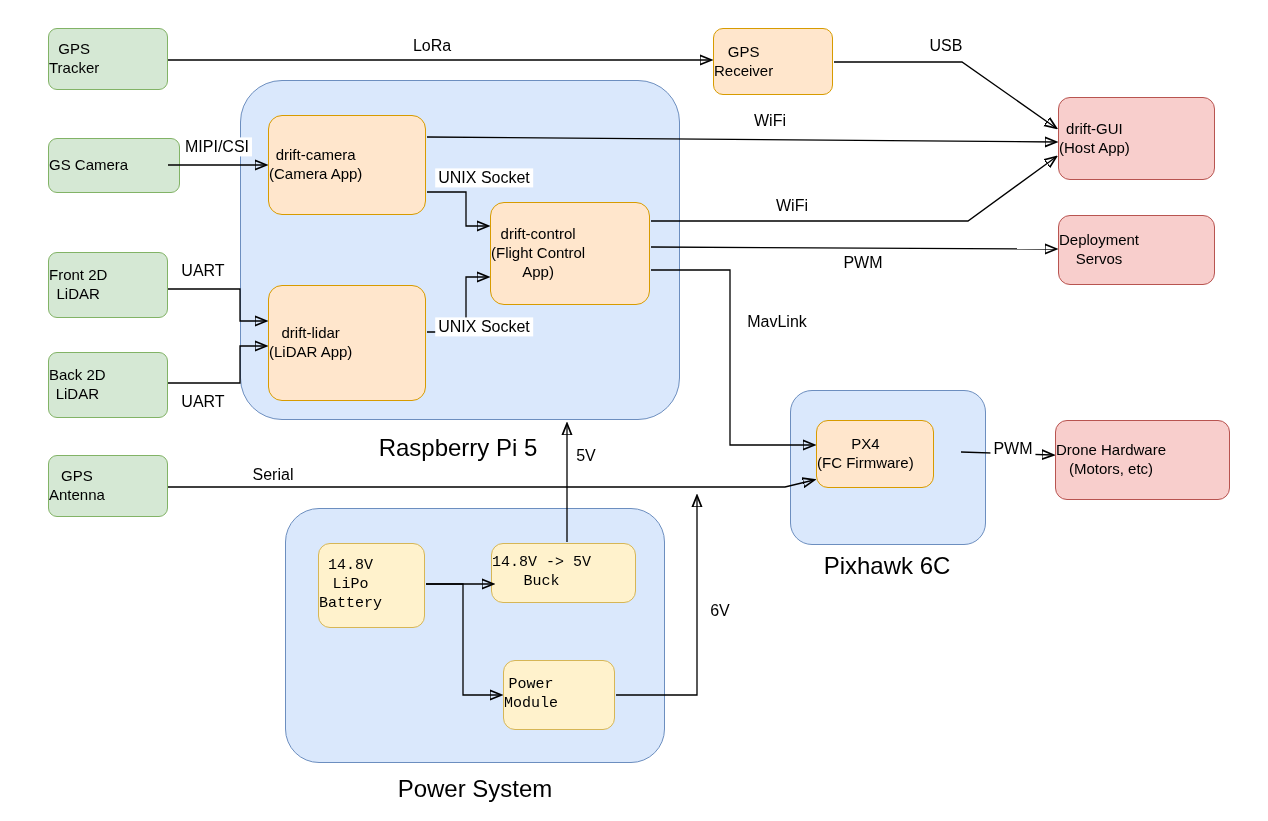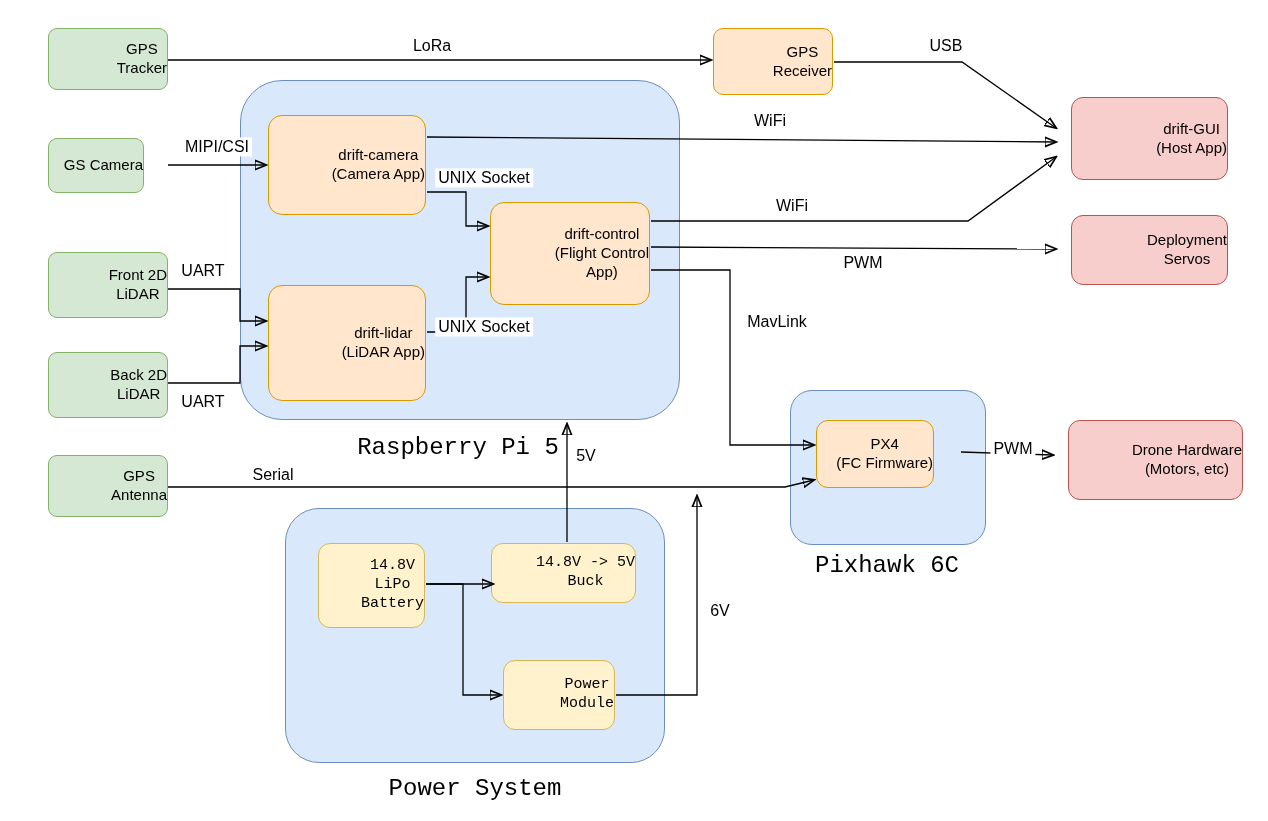--- a/index.html
+++ b/index.html
@@ -16,38 +16,37 @@
   .container-box {
     position:absolute;
     background:var(--blue-fill,#dae8fc);
     border:1px solid var(--blue-stroke,#6c8ebf);
   }
   .container-label {
     position:absolute;
     transform:translate(-50%,0);
     font-size:24px;
     white-space:nowrap;
-    font-family:Liberation Mono, monospace;
   }
 
   .node {
     position:absolute;
     display:flex;
     align-items:center;
-    justify-content:flex-end;
+    justify-content:flex-start;
     text-align:center;
     font-size:15px;
     line-height:1.25;
     border:1px solid #000;
   }
   .node span { white-space:pre-line; }
   .green  { background:var(--green-fill,#d5e8d4);  border-color:var(--green-stroke,#82b366); }
   .orange { background:var(--orange-fill,#ffe6cc); border-color:var(--orange-stroke,#d79b00); }
   .yellow { background:var(--yellow-fill,#fff2cc); border-color:var(--yellow-stroke,#d6b656);font-family:Liberation Mono, monospace; }
-  .red    { background:var(--red-fill,#f8cecc);    border-color:var(--red-stroke,#b85450);margin-left:13px; }
+  .red    { background:var(--red-fill,#f8cecc);    border-color:var(--red-stroke,#b85450); }
 
   svg.edges {
     position:absolute; top:0; left:0;
     width:1268px; height:821px;
     pointer-events:none;
   }
   svg.edges polyline, svg.edges path {
     fill:none;
     stroke:var(--edge-color,#000);
     stroke-width:1.3;
@@ -73,21 +72,21 @@
   <div class="container-box" style="left:790px;top:390px;width:196px;height:155px;border-radius:22px"></div>
 
   <div class="container-label" style="left:458px;top:434px">Raspberry Pi 5</div>
   <div class="container-label" style="left:475px;top:775px">Power System</div>
   <div class="container-label" style="left:887px;top:552px">Pixhawk 6C</div>
 
   <div class="node green" style="left:48px;top:28px;width:120px;height:62px;border-radius:9px">
     <span>GPS
 Tracker</span>
     </div>
-  <div class="node green" style="left:48px;top:138px;width:96px;height:55px;border-radius:9px">
+  <div class="node green" style="left:48px;top:138px;width:132px;height:55px;border-radius:9px">
     <span>GS Camera</span>
     </div>
   <div class="node green" style="left:48px;top:252px;width:120px;height:66px;border-radius:9px">
     <span>Front 2D
 LiDAR</span>
     </div>
   <div class="node green" style="left:48px;top:352px;width:120px;height:66px;border-radius:9px">
     <span>Back 2D
 LiDAR</span>
     </div>

